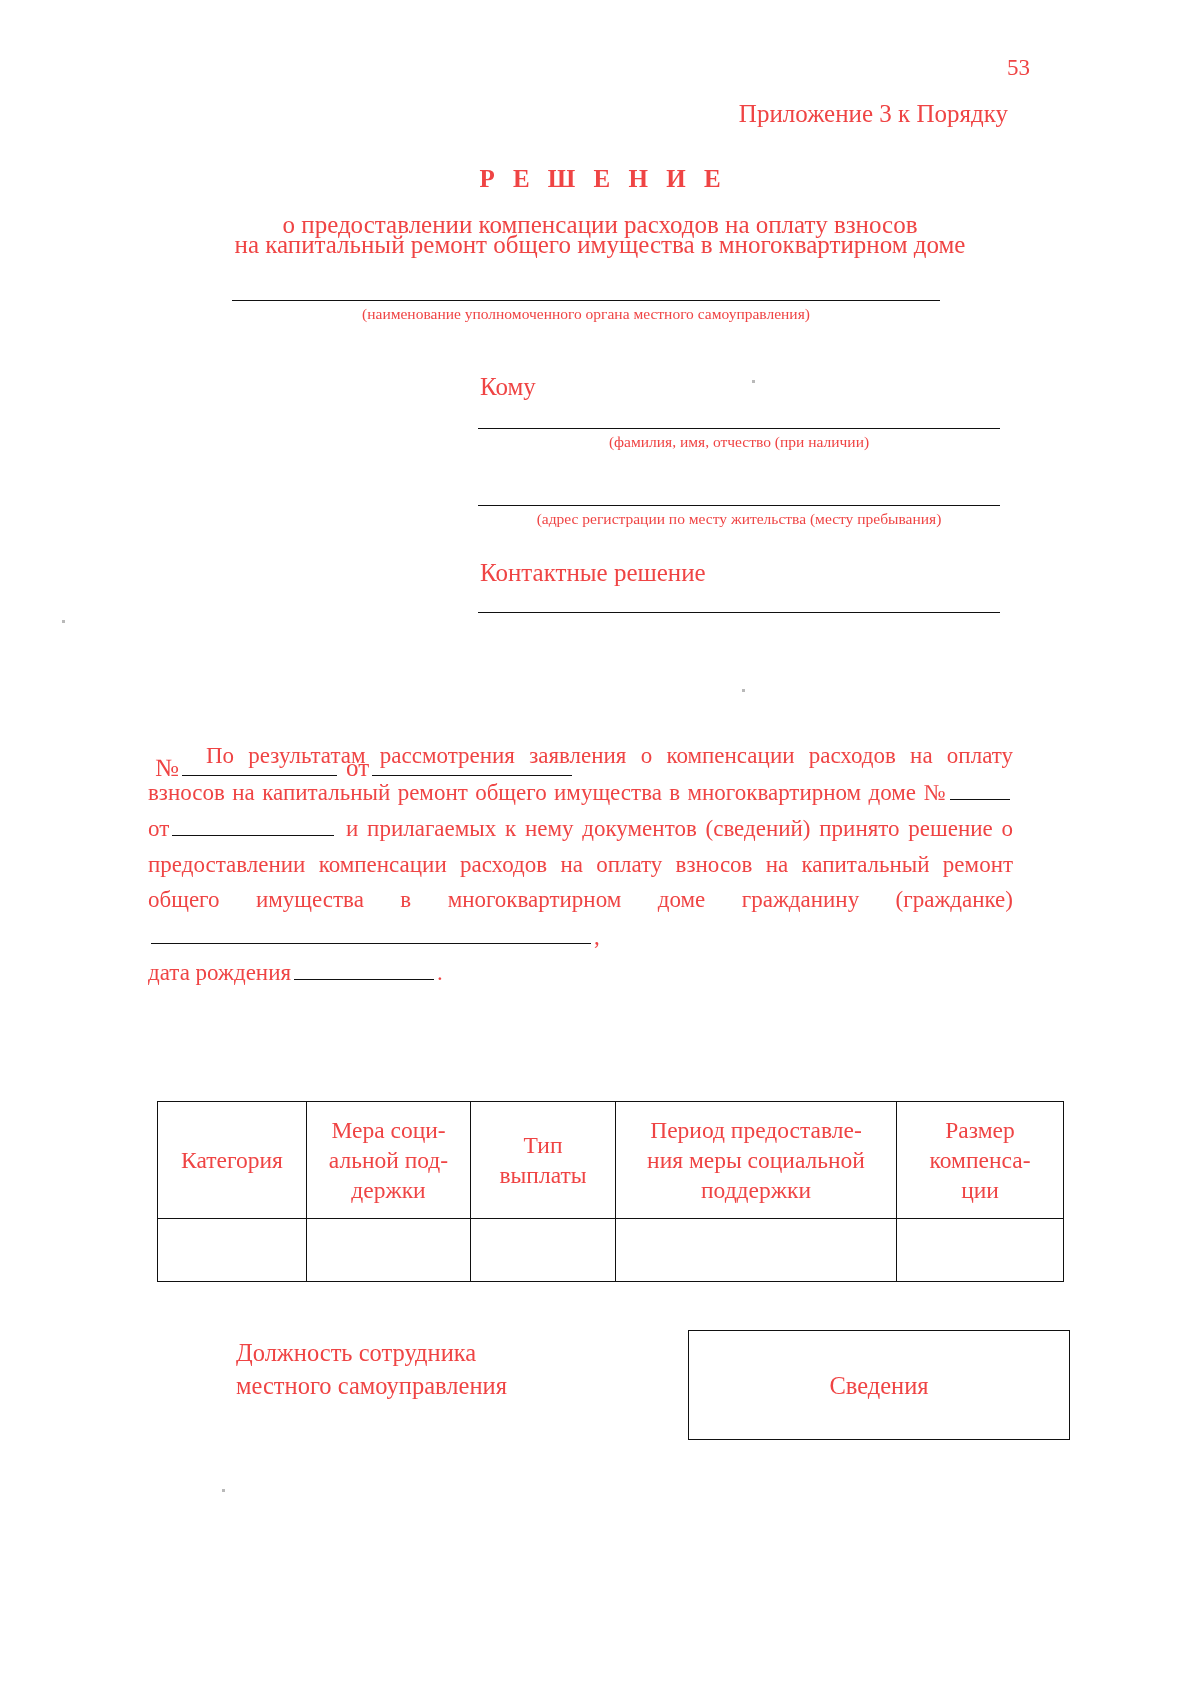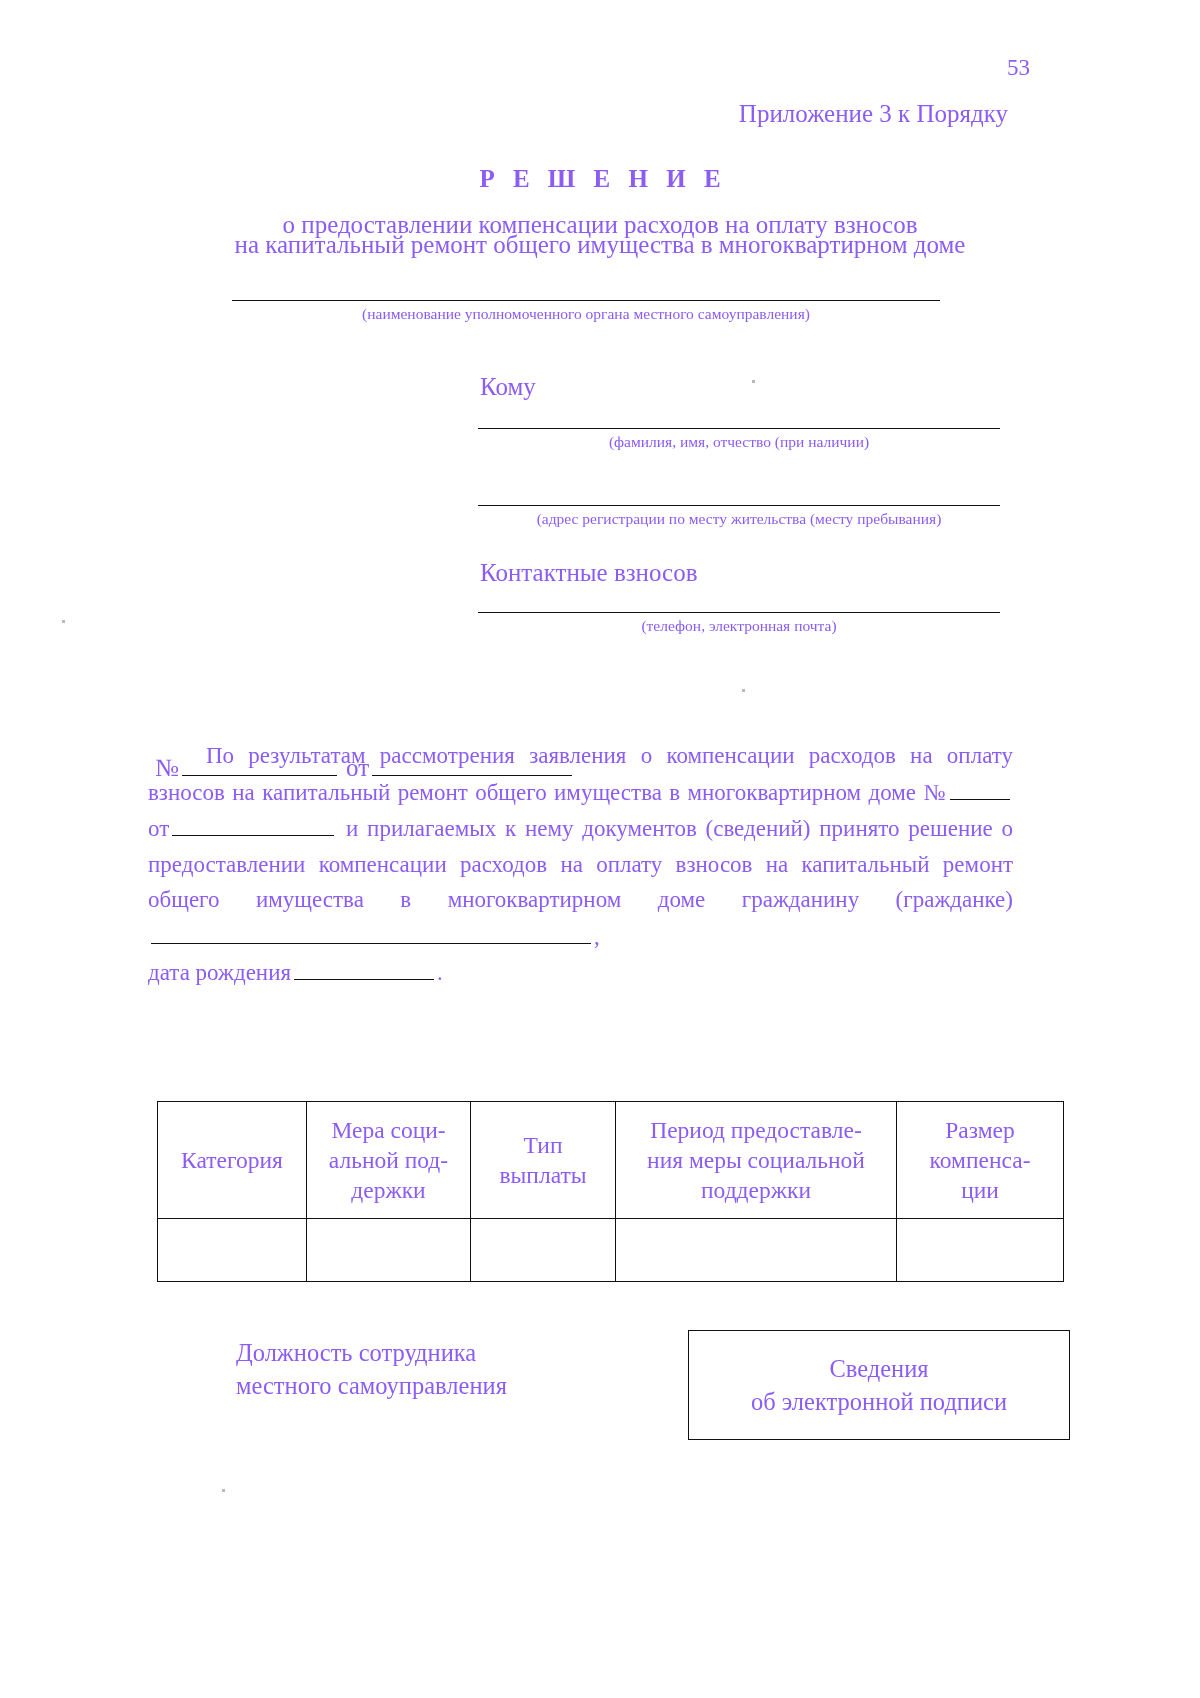--- a/index.html
+++ b/index.html
@@ -6,21 +6,21 @@
     margin: 0;
     padding: 0;
     background: #ffffff;
   }
   .page {
     position: relative;
     width: 1200px;
     height: 1698px;
     background: #ffffff;
     font-family: "Liberation Serif", "DejaVu Serif", serif;
-    color: #8b5cf6;
+    color: #ef4444;
     overflow: hidden;
   }
 
   
   .page-number {
     position: absolute;
     top: 55px;
     left: 0;
     width: 1030px;
     text-align: right;
@@ -185,24 +185,23 @@
   <div class="caption" style="top:304px;left:232px;width:708px;">(наименование уполномоченного органа местного самоуправления)</div>
 
   <div class="field-label" style="top:372px;left:480px;">Кому</div>
 
   <div class="rule" style="top:428px;left:478px;width:522px;"></div>
   <div class="caption" style="top:432px;left:478px;width:522px;">(фамилия, имя, отчество (при наличии)</div>
 
   <div class="rule" style="top:505px;left:478px;width:522px;"></div>
   <div class="caption" style="top:509px;left:478px;width:522px;">(адрес регистрации по месту жительства (месту пребывания)</div>
 
-  <div class="field-label" style="top:558px;left:480px;">Контактные взносов</div>
+  <div class="field-label" style="top:558px;left:480px;">Контактные решение</div>
 
   <div class="rule" style="top:612px;left:478px;width:522px;"></div>
-  <div class="caption" style="top:616px;left:478px;width:522px;">(телефон, электронная почта)</div>
 
   <div class="field-label" style="top:702px;left:155px;margin-top:48px;">
     <span>№</span><span class="blank" style="width:155px;"></span>
     <span>от</span><span class="blank" style="width:200px;"></span>
   </div>
 
   <div class="body-text">
     <p>
       <span class="indent"></span><span>По результатам рассмотрения заявления о компенсации расходов на оплату взносов на капитальный ремонт общего имущества в многоквартирном доме</span>
       <span>№</span><span class="blank w-sm"></span>
@@ -251,17 +250,16 @@
   </table>
 
   <div class="official-block">
     <div>Должность сотрудника</div>
     <div>местного самоуправления</div>
   </div>
 
   <div class="esign-box">
     <div class="inner">
       <div>Сведения</div>
-      <div>об электронной подписи</div>
     </div>
   </div>
 
 </div>
 
 </body></html>

